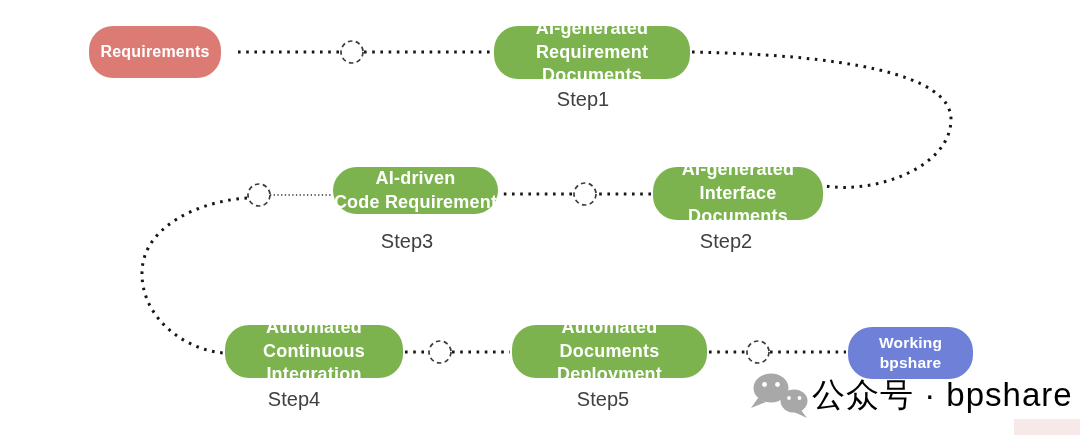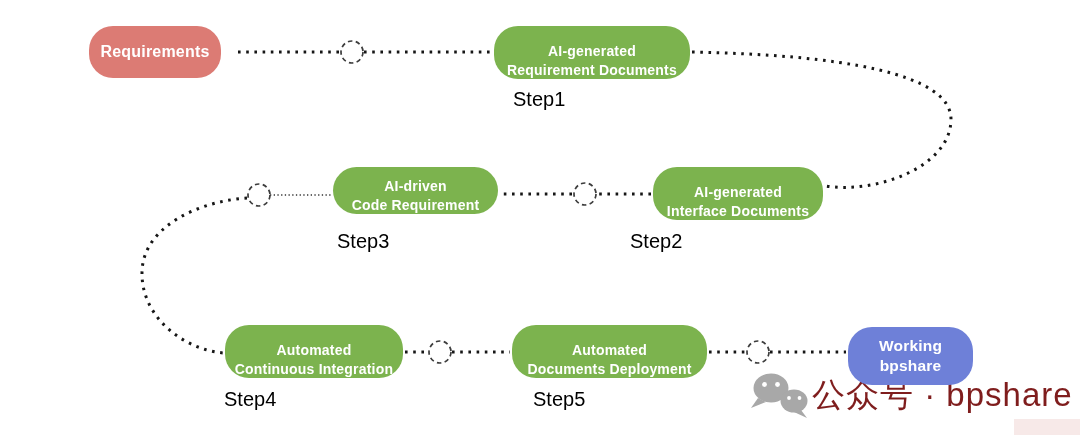--- a/index.html
+++ b/index.html
@@ -13,32 +13,32 @@
   .connectors{position:absolute;left:0;top:0;z-index:1;}
   .node{
     position:absolute;z-index:3;
     display:flex;flex-direction:column;align-items:center;justify-content:center;
     border-radius:24px;
     color:#ffffff;text-align:center;
     font-weight:600;letter-spacing:.2px;
   }
   .node .ln{display:block;line-height:1.32;}
   .node-red{background:#DC7B74;font-size:16px;}
-  .node-green{background:#7CB34E;font-size:14px;justify-content:flex-end;}
+  .node-green{background:#7CB34E;font-size:18px;}
   .node-blue{background:#6E80D8;font-size:15.5px;font-weight:700;}
   .step-label{
     position:absolute;z-index:2;
-    width:140px;text-align:left;
-    font-size:20px;color:#000000;font-weight:400;
+    width:140px;text-align:center;
+    font-size:20px;color:#404040;font-weight:400;
   }
   .watermark{
     position:absolute;z-index:2;
     left:748px;top:366px;width:332px;height:56px;
     display:flex;align-items:center;
-    color:#7f1d1d;
+    color:#000000;
   }
   .watermark-text{
     font-size:33px;letter-spacing:1px;line-height:1;
     margin-left:6px;white-space:nowrap;
   }
   .pink-smudge{
     position:absolute;z-index:0;
     left:1014px;top:419px;width:66px;height:16px;
     background:#F7E9E8;
   }
@@ -88,41 +88,41 @@
   <div class="node node-green" style="left:494px;top:26px;width:196px;height:53px;">
     <span class="ln">AI-generated</span>
     <span class="ln">Requirement Documents</span>
   </div>
   <div class="step-label" style="left:513px;top:88px;">Step1</div>
 
   <div class="node node-green" style="left:653px;top:167px;width:170px;height:53px;">
     <span class="ln">AI-generated</span>
     <span class="ln">Interface Documents</span>
   </div>
-  <div class="step-label" style="left:630px;top:230px;">Step2</div>
+  <div class="step-label" style="left:656px;top:230px;">Step2</div>
 
   <div class="node node-green" style="left:333px;top:167px;width:165px;height:47px;">
     <span class="ln">AI-driven</span>
     <span class="ln">Code Requirement</span>
   </div>
   <div class="step-label" style="left:337px;top:230px;">Step3</div>
 
   <div class="node node-green" style="left:225px;top:325px;width:178px;height:53px;">
     <span class="ln">Automated</span>
     <span class="ln">Continuous Integration</span>
   </div>
   <div class="step-label" style="left:224px;top:388px;">Step4</div>
 
   <div class="node node-green" style="left:512px;top:325px;width:195px;height:53px;">
     <span class="ln">Automated</span>
     <span class="ln">Documents Deployment</span>
   </div>
   <div class="step-label" style="left:533px;top:388px;">Step5</div>
 
-  <div class="node node-blue" style="left:848px;top:327px;width:125px;height:58px;">
+  <div class="node node-blue" style="left:848px;top:327px;width:125px;height:52px;">
     <span class="ln">Working</span>
     <span class="ln">bpshare</span>
   </div>
 
   <div class="watermark">
     <span style="width:58px;height:56px;display:inline-block;"></span>
     <span class="watermark-text">公众号 · bpshare</span>
   </div>
 
   <div class="pink-smudge"></div>

